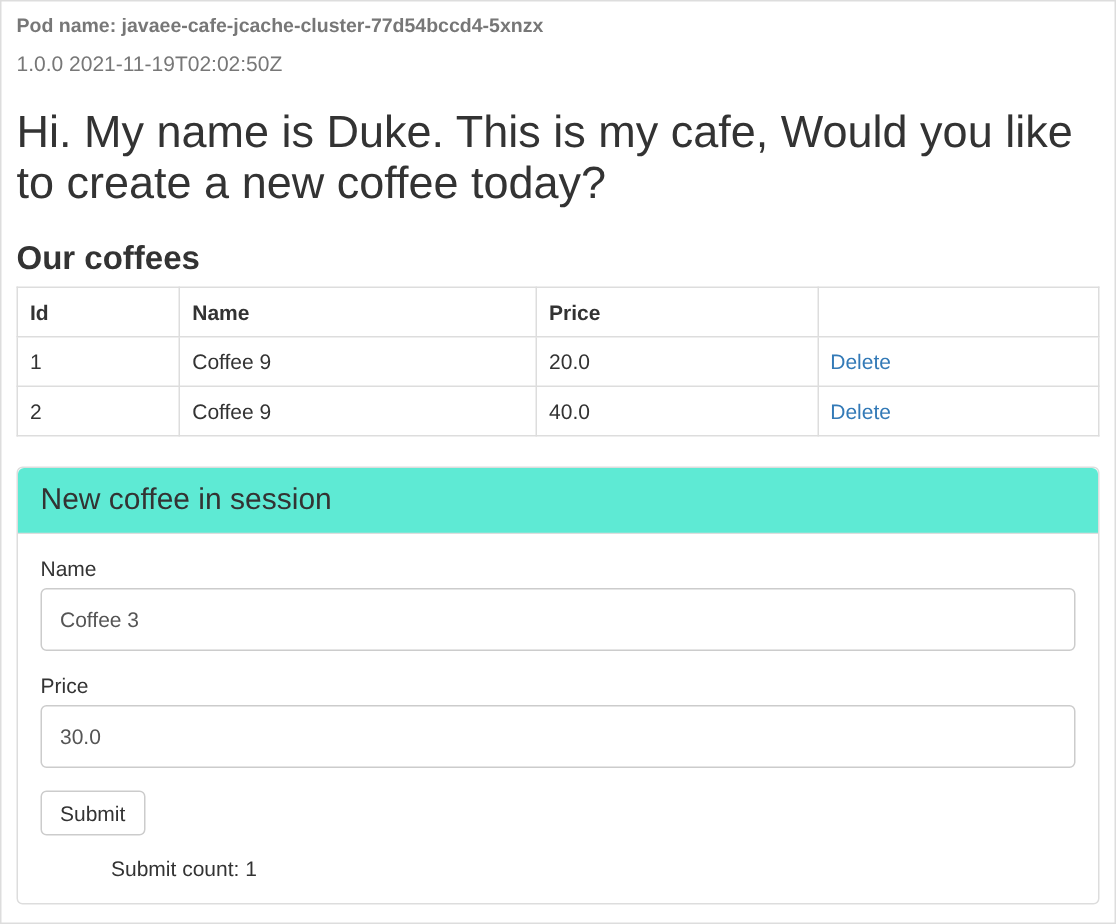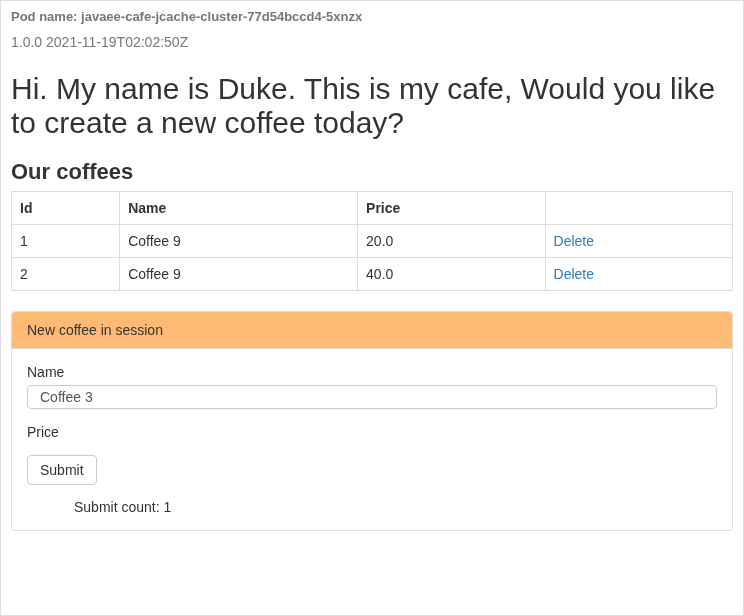--- a/index.html
+++ b/index.html
@@ -65,43 +65,43 @@
       text-decoration: none;
       cursor: pointer;
       text-align: center;
     }
     .panel {
       border: 1px solid #ddd;
       border-radius: 4px;
       margin-top: 10px;
     }
     .panel-heading {
-      background: #fdba74;
+      background: #5eead4;
       border-bottom: 1px solid #ddd;
       border-radius: 4px 4px 0 0;
       padding: 10px 15px;
       color: #333;
-      font-size: 14px;
+      font-size: 20px;
     }
     .panel-body {
       padding: 15px;
     }
     .form-group {
       margin-bottom: 15px;
     }
     .form-group label {
       display: block;
       margin-bottom: 5px;
       font-weight: 400;
       color: #333;
     }
     .form-control {
       display: block;
       width: 100%;
-      height: 24px;
+      height: 42px;
       padding: 6px 12px;
       font-size: 14px;
       color: #555;
       background: #fff;
       border: 1px solid #ccc;
       border-radius: 4px;
     }
     .btn {
       display: inline-block;
       padding: 6px 12px;
@@ -157,18 +157,19 @@
 
   <div class="panel">
     <div class="panel-heading">New coffee in session</div>
     <div class="panel-body">
       <div class="form-group">
         <label>Name</label>
         <input type="text" class="form-control" value="Coffee 3" style="">
       </div>
       <div class="form-group">
         <label>Price</label>
+        <input type="text" class="form-control" value="30.0" style="">
       </div>
       <button type="button" class="btn">Submit</button>
       <div class="submit-count">Submit count: 1</div>
     </div>
   </div>
 </div>
 
 </body></html>

